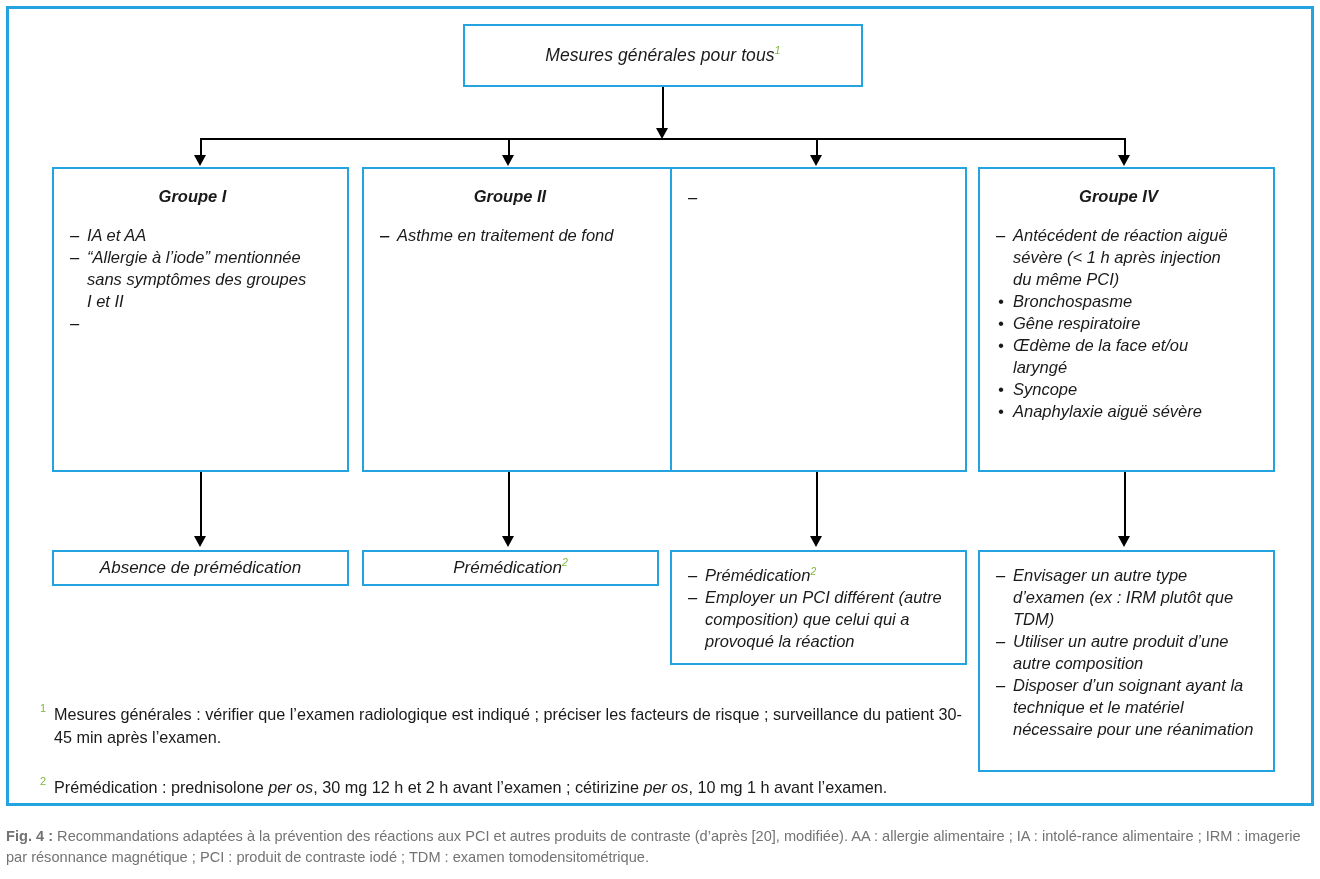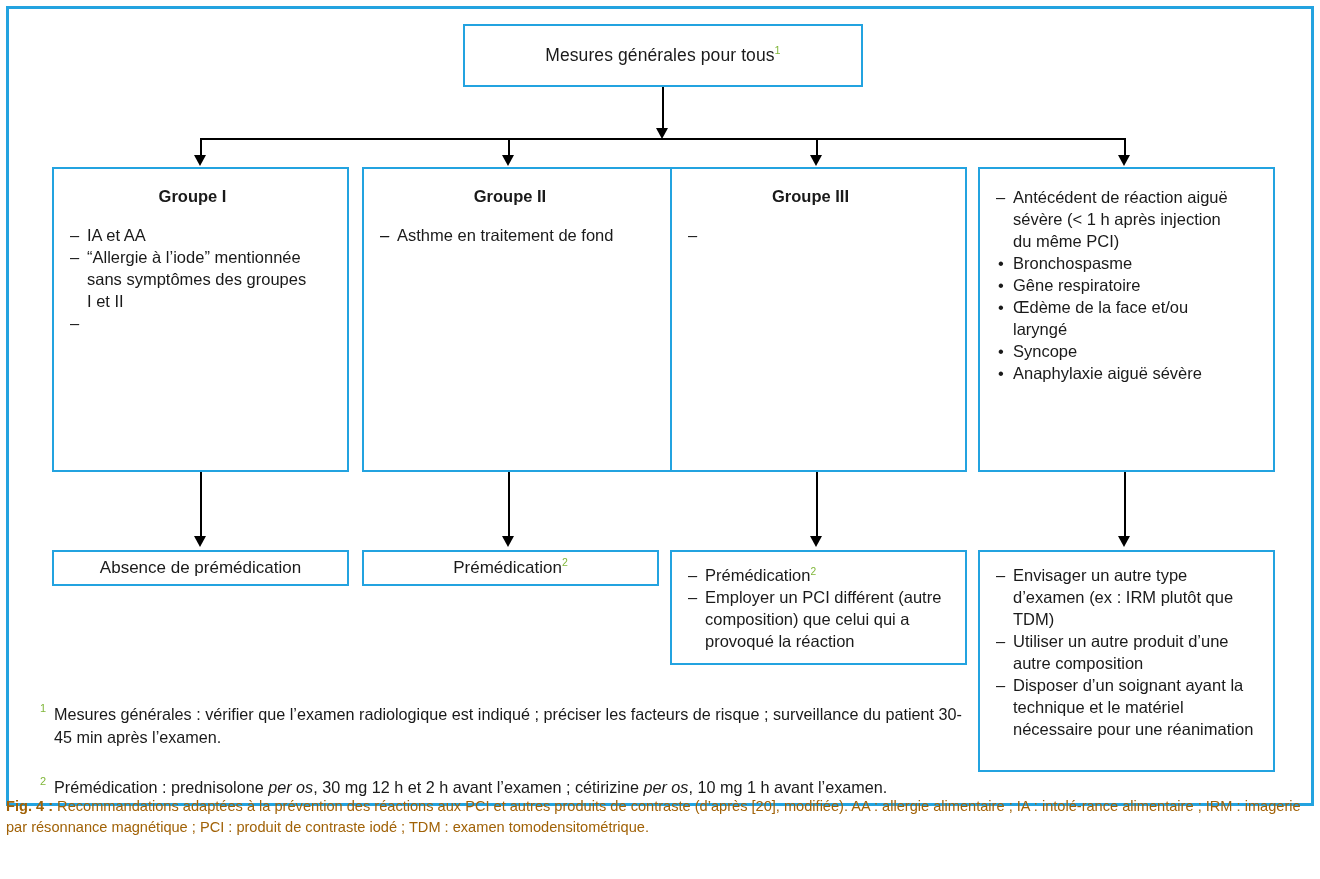--- a/index.html
+++ b/index.html
@@ -22,20 +22,21 @@
     width: 1308px; height: 800px;
     border: 3px solid #23a3e0;
     background: #ffffff;
   }
 
   
   .node {
     position: absolute;
     border: 2px solid #23a3e0;
     background: #ffffff;
+    font-style: italic;
   }
 
   
   #top-node {
     left: 463px; top: 24px;
     width: 400px; height: 63px;
     display: flex; align-items: center; justify-content: center;
   }
   #top-node .node-title {
     font-size: 17.5px;
@@ -130,25 +131,25 @@
   sup.green {
     color: #80b73a;
     font-size: 0.62em;
     vertical-align: super;
     line-height: 0;
   }
 
   
   #caption {
     position: absolute;
-    left: 6px; top: 796px;
+    left: 6px; top: 826px;
     width: 1308px;
     font-size: 14.6px;
     line-height: 1.47;
-    color: #a16207;
+    color: #737373;
   }
   #caption .cap-label { font-weight: bold; }
 </style>
 </head>
 <body>
 
 <div id="figure-frame"></div>
 
 <div class="node" id="top-node">
   <span class="node-title"><span>Mesures générales pour tous</span><sup class="green">1</sup></span>
@@ -181,27 +182,27 @@
 
 <div class="node group-node" style="left:362px; width:312px;">
   <div class="group-heading">Groupe II</div>
   <ul class="items">
     <li class="dash"><span class="marker">–</span></li>
     <li class="dash"><span class="marker">–</span><span>Asthme en traitement de fond</span></li>
   </ul>
 </div>
 
 <div class="node group-node" style="left:670px; width:297px;">
-  <div class="group-heading">Groupe III</div>
   <ul class="items">
     <li class="dash"><span class="marker">–</span></li>
   </ul>
 </div>
 
 <div class="node group-node" style="left:978px; width:297px;">
+  <div class="group-heading">Groupe IV</div>
   <ul class="items">
     <li class="dash"><span class="marker">–</span><span>Antécédent de réaction aiguë sévère (&lt; 1 h après injection du même PCI)</span></li>
     <li class="dot"><span class="marker">•</span><span>Bronchospasme</span></li>
     <li class="dot"><span class="marker">•</span><span>Gêne respiratoire</span></li>
     <li class="dot"><span class="marker">•</span><span>Œdème de la face et/ou laryngé</span></li>
     <li class="dot"><span class="marker">•</span><span>Syncope</span></li>
     <li class="dot"><span class="marker">•</span><span>Anaphylaxie aiguë sévère</span></li>
   </ul>
 </div>
 

